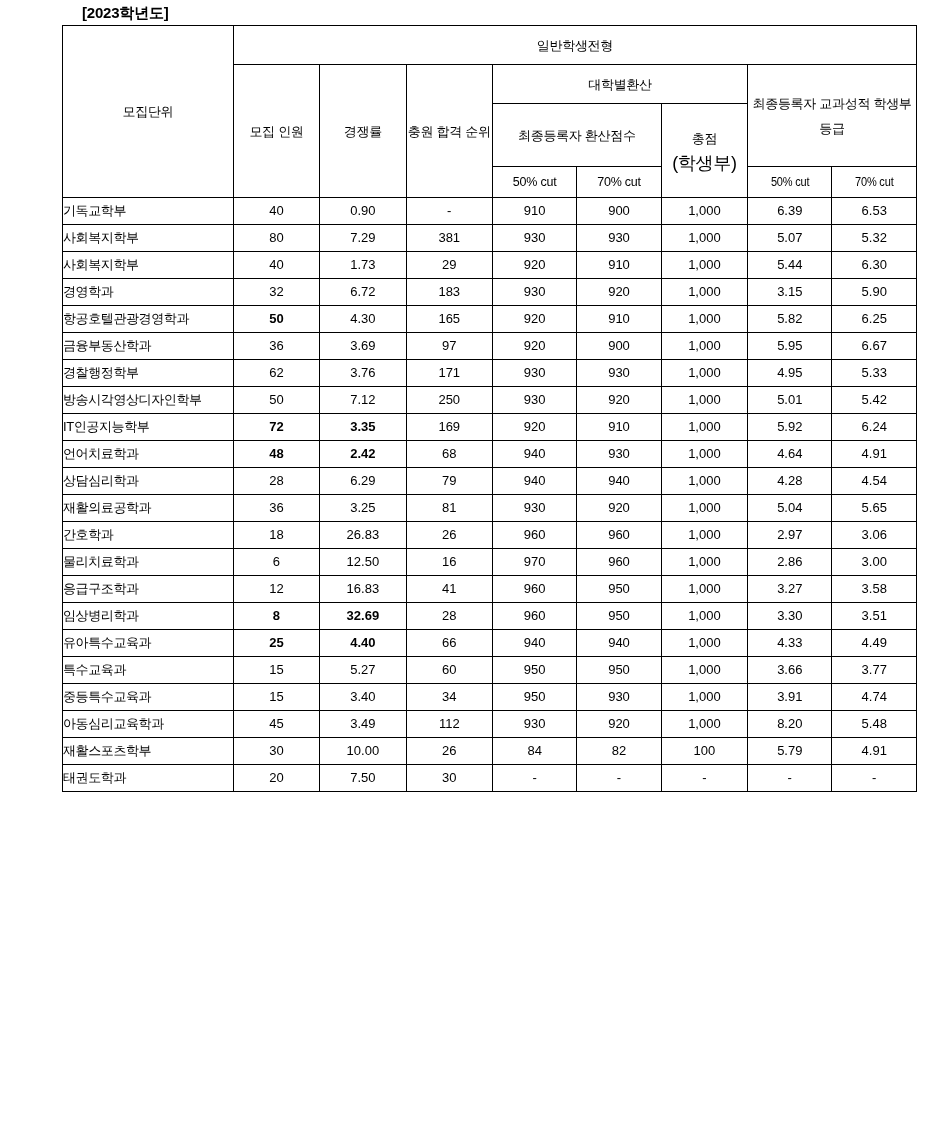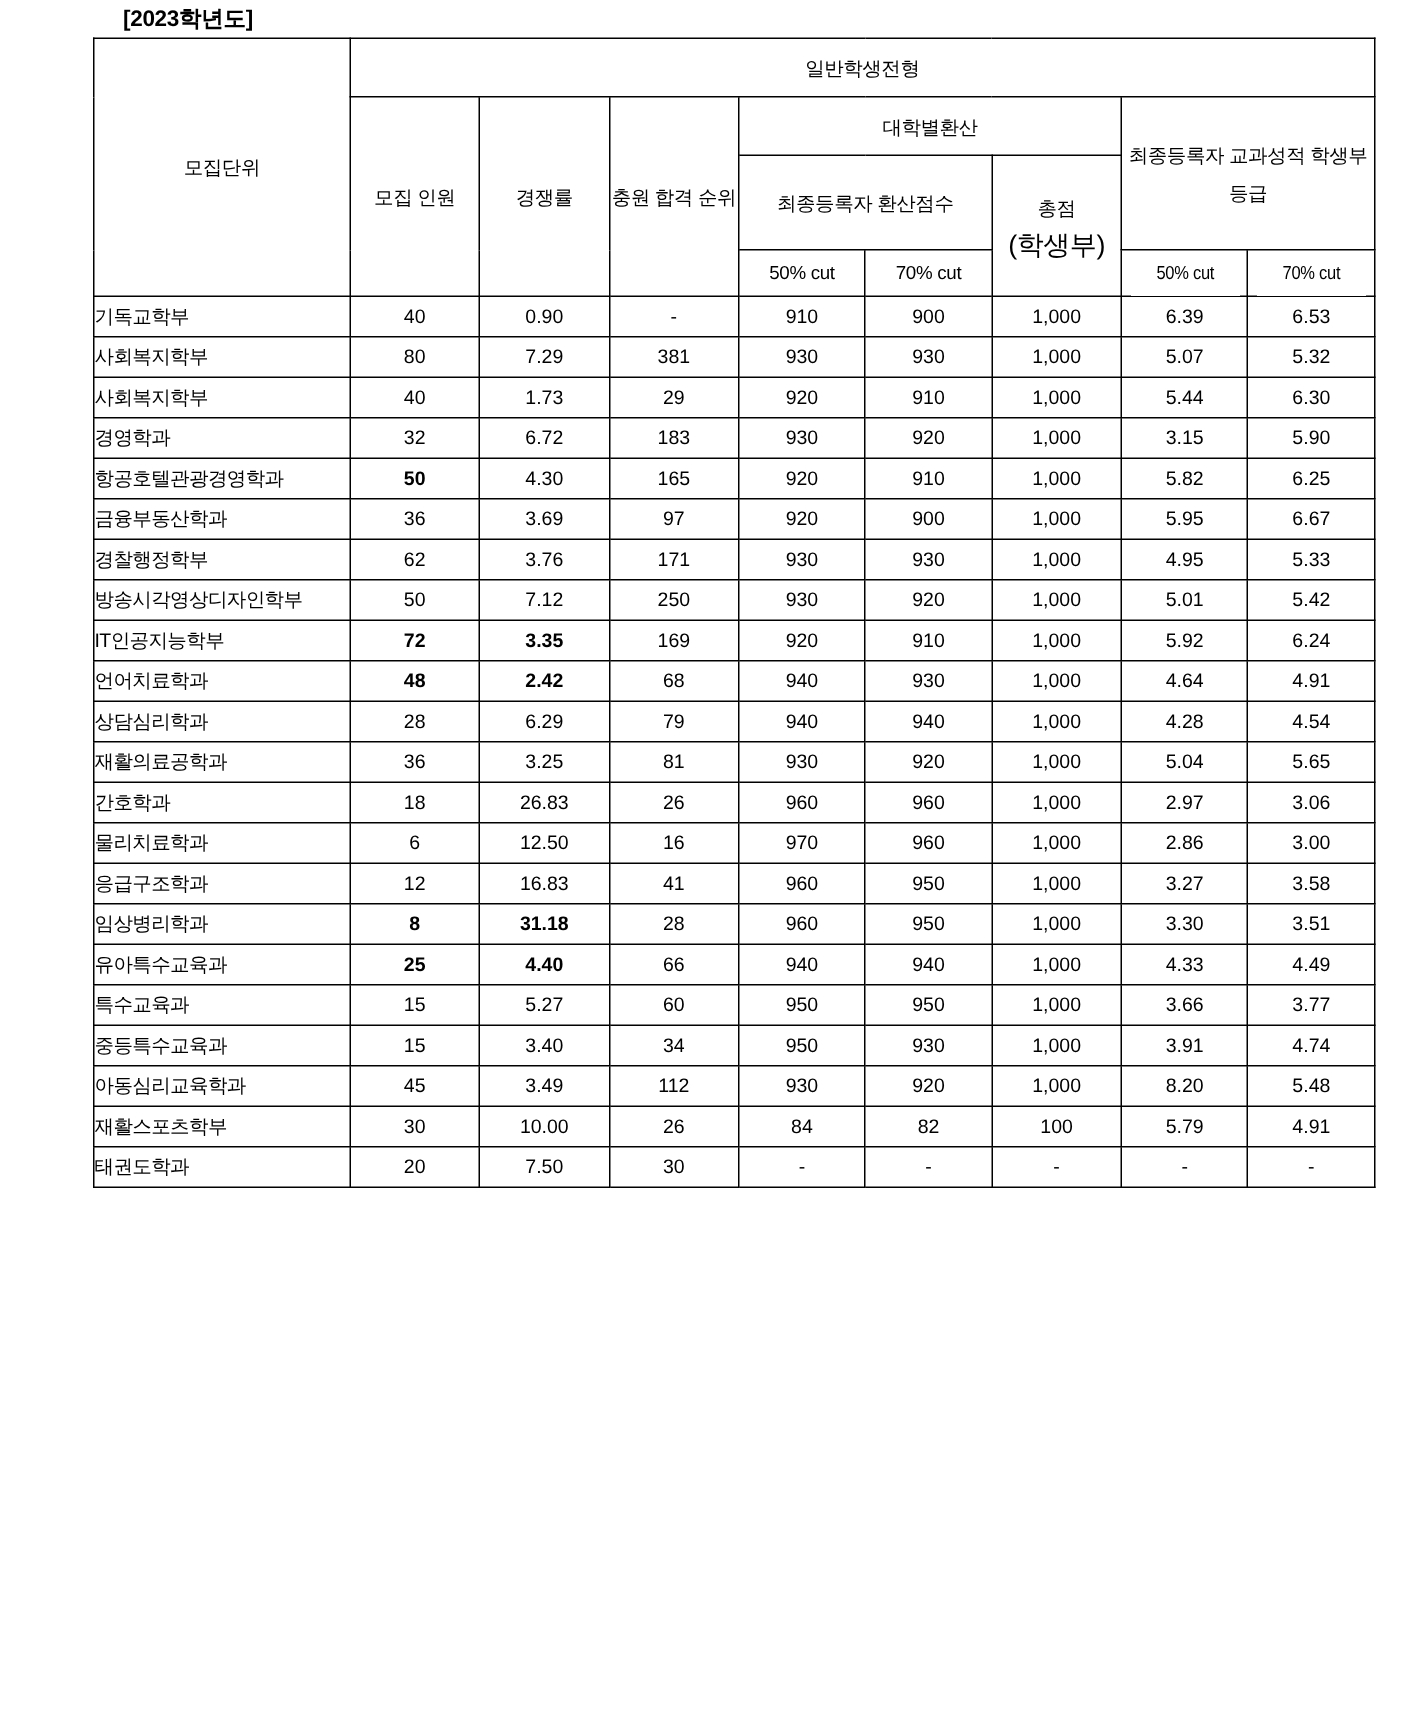--- a/index.html
+++ b/index.html
@@ -331,21 +331,21 @@
           <td class="num">41</td>
           <td class="num">960</td>
           <td class="num">950</td>
           <td class="num">1,000</td>
           <td class="num">3.27</td>
           <td class="num">3.58</td>
         </tr>
         <tr>
           <td class="unit-name">임상병리학과</td>
           <td class="num b">8</td>
-          <td class="num b">31.18</td>
+          <td class="num b">32.69</td>
           <td class="num">28</td>
           <td class="num">960</td>
           <td class="num">950</td>
           <td class="num">1,000</td>
           <td class="num">3.30</td>
           <td class="num">3.51</td>
         </tr>
         <tr>
           <td class="unit-name">유아특수교육과</td>
           <td class="num b">25</td>

